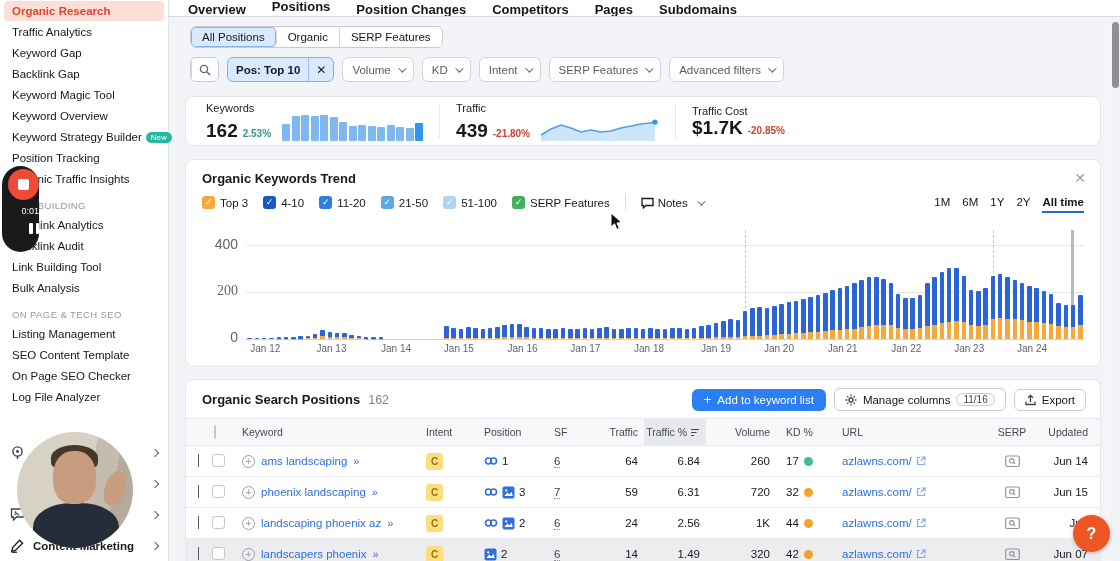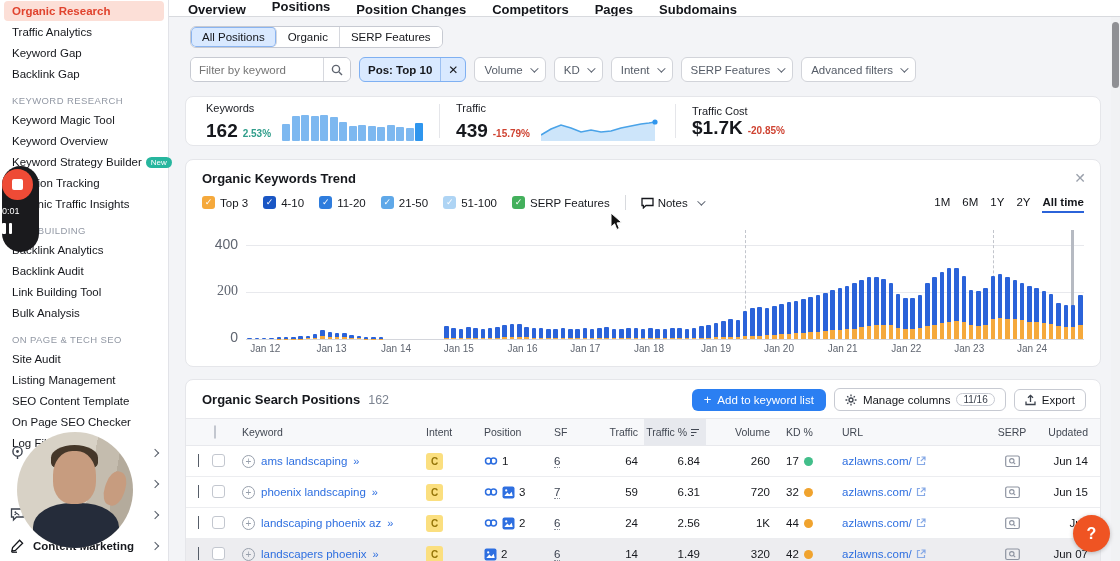--- a/index.html
+++ b/index.html
@@ -17,21 +17,21 @@
   .side-bottom { position:absolute; left:0; bottom:0; width:100%; }
   .side-brow { display:flex; align-items:center; height:31px; padding:0 10px; }
   .side-brow .lbl { font-size:11.5px; font-weight:bold; margin-left:8px; flex:1; white-space:nowrap; overflow:hidden; }
   .chev-r { width:6px; height:6px; border-right:1.6px solid #565d68; border-top:1.6px solid #565d68;
     transform:rotate(45deg); flex:none; }
   .chev-d { display:inline-block; width:6px; height:6px; border-right:1.6px solid #5c6370; border-bottom:1.6px solid #5c6370;
     transform:rotate(45deg) translateY(-2px); margin-left:5px; }
 
   
   .recorder { position:absolute; left:2px; top:166px; width:37px; height:86px; background:#1a1a1d;
-    border-radius:19px; z-index:30; display:flex; flex-direction:column; align-items:flex-start; padding-top:3px; }
+    border-radius:19px; z-index:30; display:flex; flex-direction:column; align-items:flex-end; padding-top:3px; }
   .rec-stop { width:31px; height:31px; border-radius:50%; background:#ee4b36; display:flex; align-items:center; justify-content:center; }
   .rec-stop i { width:11px; height:11px; background:#fff; border-radius:2px; }
   .rec-time { color:#fff; font-size:9px; margin-top:6px; }
   .rec-pause { margin-top:7px; display:flex; gap:3px; }
   .rec-pause i { width:3.5px; height:11px; background:#fff; border-radius:1px; }
 
   
   .webcam { position:absolute; left:17px; top:432px; width:116px; height:116px; border-radius:50%;
     overflow:hidden; z-index:28; background:linear-gradient(100deg,#d8d2c6 0 60%,#c4bcae 60% 78%,#b4ab9c 78%); }
   .webcam .body { position:absolute; bottom:-8px; left:14%; width:74%; height:46%; background:#252c3a; border-radius:45% 45% 0 0; }
@@ -146,33 +146,31 @@
 </style>
 </head>
 <body>
 
 <nav class="sidebar">
   <div id="side-nav">
       <div class="side-item active">Organic Research</div>
       <div class="side-item">Traffic Analytics</div>
       <div class="side-item">Keyword Gap</div>
       <div class="side-item">Backlink Gap</div>
-      <div class="side-head">KEYWORD RESEARCH</div>
       <div class="side-item">Keyword Magic Tool</div>
       <div class="side-item">Keyword Overview</div>
       <div class="side-item">Keyword Strategy Builder<span class="badge-new">New</span></div>
       <div class="side-item">Position Tracking</div>
       <div class="side-item">Organic Traffic Insights</div>
       <div class="side-head">LINK BUILDING</div>
       <div class="side-item">Backlink Analytics</div>
       <div class="side-item">Backlink Audit</div>
       <div class="side-item">Link Building Tool</div>
       <div class="side-item">Bulk Analysis</div>
       <div class="side-head">ON PAGE &amp; TECH SEO</div>
-      <div class="side-item">Site Audit</div>
       <div class="side-item">Listing Management</div>
       <div class="side-item">SEO Content Template</div>
       <div class="side-item">On Page SEO Checker</div>
       <div class="side-item">Log File Analyzer</div>
     </div>
   <div class="side-bottom" id="side-bottom">
       <div class="side-brow">
         <span>
           <svg width="15" height="15" viewBox="0 0 15 15">
             <circle cx="7.5" cy="6.5" r="4.6" fill="none" stroke="#3c424d" stroke-width="1.4"></circle>
@@ -246,21 +244,20 @@
 <div class="content">
 
   <div class="seg" id="seg">
       <button class="active">All Positions</button>
       <button>Organic</button>
       <button>SERP Features</button>
     </div>
 
   <div class="filterrow">
     <div class="kw-input">
-      <input placeholder="Filter by keyword" style="">
       <div class="searchbtn">
         <svg width="12" height="12" viewBox="0 0 12 12">
             <circle cx="5" cy="5" r="3.6" fill="none" stroke="#5f6570" stroke-width="1.4"></circle>
             <line x1="8" y1="8" x2="11" y2="11" stroke="#5f6570" stroke-width="1.4"></line>
           </svg>
       </div>
     </div>
     <div class="chip">
       <span class="lbl">Pos: Top 10</span>
       <span class="x">✕</span>
@@ -313,21 +310,21 @@
             <i style="height: 13px;"></i>
             <i style="height: 17.16px;"></i>
           </span>
       </div>
     </div>
     <div class="vdiv"></div>
     <div class="stat">
       <div class="slabel">Traffic</div>
       <div class="row2">
         <span class="val">439</span>
-        <span class="pct down">-15.79%</span>
+        <span class="pct down">-21.80%</span>
         <svg id="trspark" width="118" height="26" viewBox="0 0 118 26" style="margin-left:6px">
             <polygon points="0,26 0,20 10,14 20,10 30,13 40,17 50,15 60,17 70,16 80,13 90,11 100,9 108,8 114,7 114,26" fill="#cde5fa"></polygon>
             <polyline points="0,20 10,14 20,10 30,13 40,17 50,15 60,17 70,16 80,13 90,11 100,9 108,8 114,7" fill="none" stroke="#4aa3e8" stroke-width="1.6"></polyline>
             <circle cx="114" cy="7" r="2.6" fill="#2f96ee"></circle>
           </svg>
       </div>
     </div>
     <div class="vdiv"></div>
     <div class="stat">
       <div class="slabel">Traffic Cost</div>

